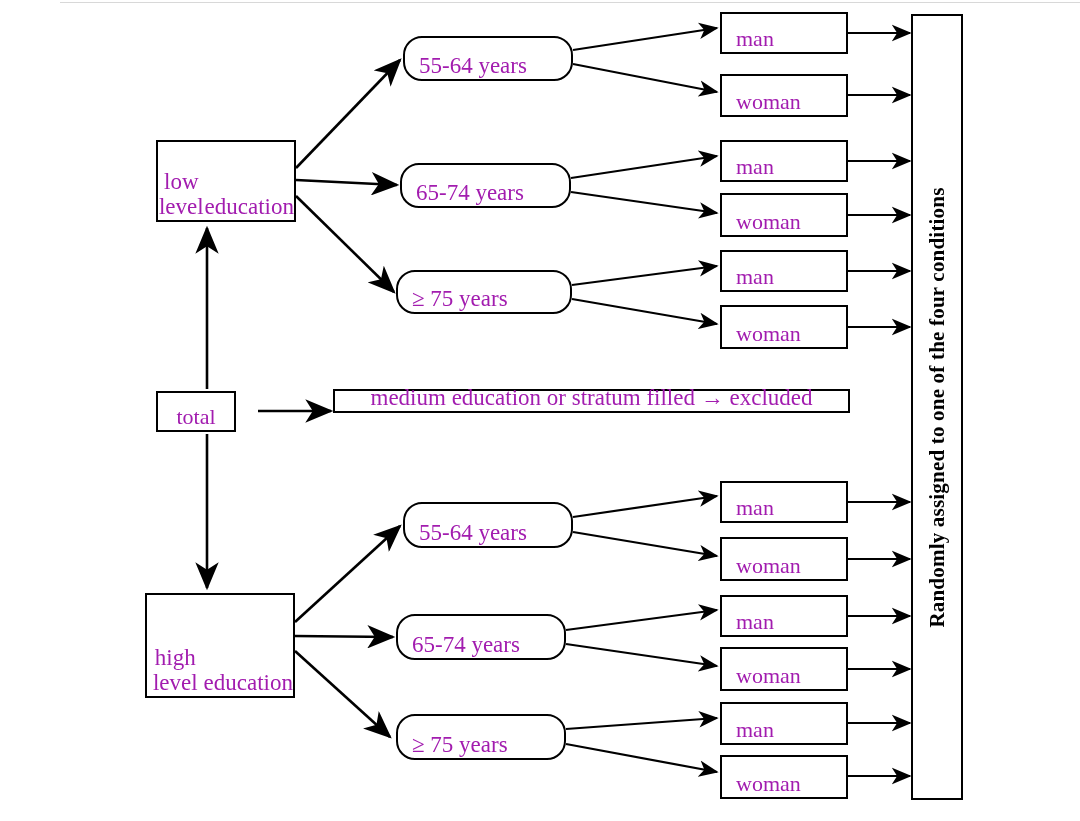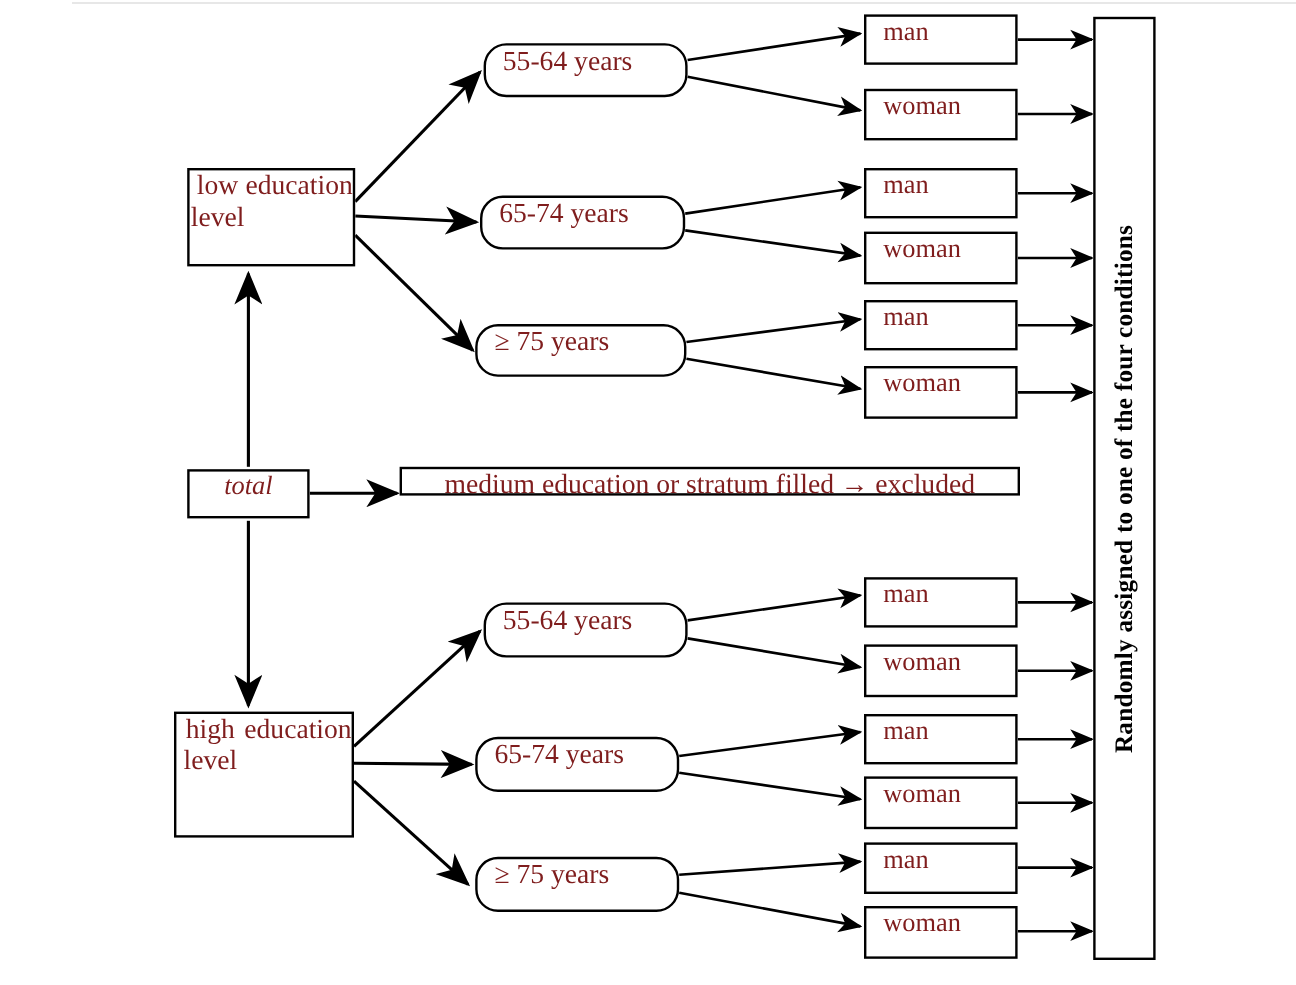--- a/index.html
+++ b/index.html
@@ -29,22 +29,22 @@
     top: 0;
     width: 1080px;
     height: 821px;
   }
   .node {
     position: absolute;
     box-sizing: border-box;
     border: 2px solid #000000;
     background: #ffffff;
     display: flex;
-    align-items: flex-start;
-    color: #7f1d1d;
+    align-items: flex-end;
+    color: #a21caf;
     line-height: 1.12;
   }
   .node.center { justify-content: center; text-align: center; }
   .node.lead { justify-content: flex-start; padding-left: 14px; text-align: left; }
   .edu {
     font-size: 23px;
     flex-direction: row;
     justify-content: center;
   }
   .age { font-size: 23px; border-radius: 19px; }
@@ -136,21 +136,21 @@
       <line x1="848" y1="723" x2="910" y2="723" marker-end="url(#arrowsm)"></line>
       <line x1="848" y1="776" x2="910" y2="776" marker-end="url(#arrowsm)"></line>
     </g>
   </svg>
 
   <div class="node edu center" style="left:156px; top:140px; width:140px; height:82px;">
     <span>low level</span>
     <span>education</span>
   </div>
 
-  <div class="node total center" style="left:156px; top:391px; width:102px; height:41px;font-style:italic;">
+  <div class="node total center" style="left:156px; top:391px; width:80px; height:41px;">
     <span>total</span>
   </div>
 
   <div class="node edu center" style="left:145px; top:593px; width:150px; height:105px;">
     <span>high level</span>
     <span>education</span>
   </div>
 
   <div class="node excluded center" style="left:333px; top:389px; width:517px; height:24px;">
     <span>medium education or stratum filled → excluded</span>

